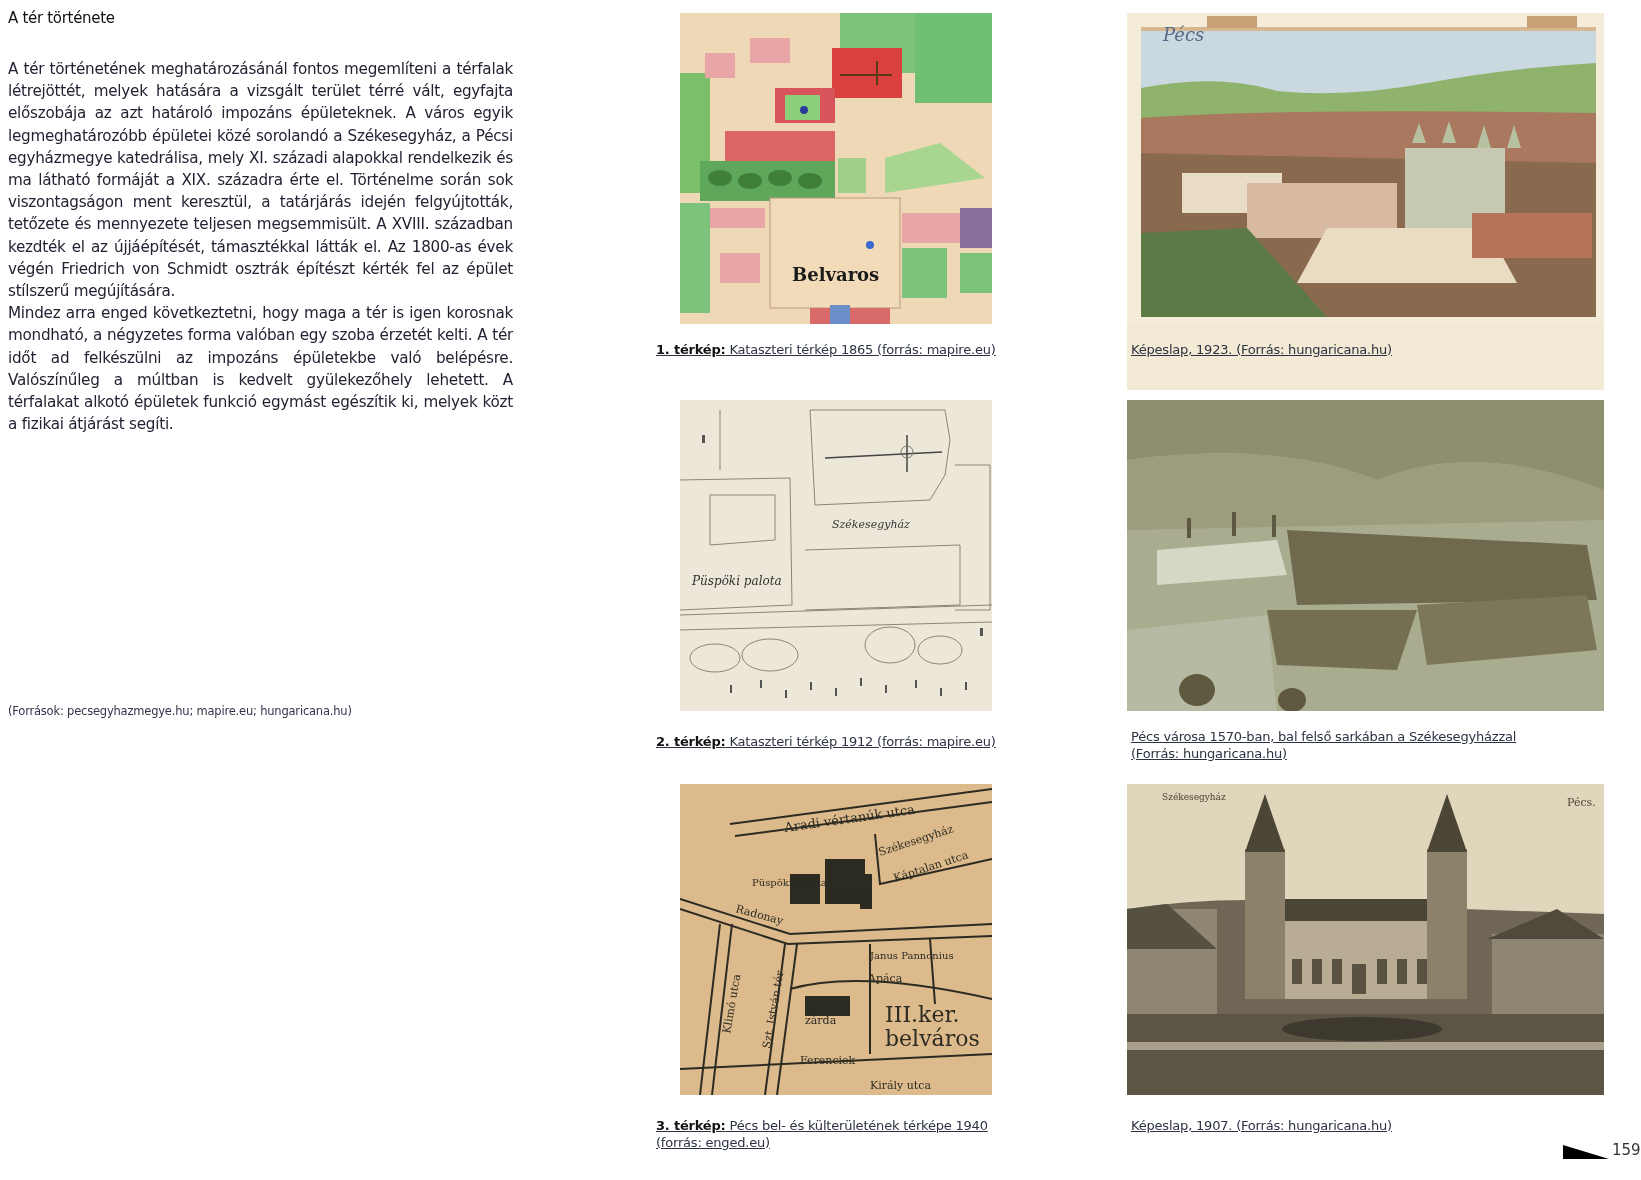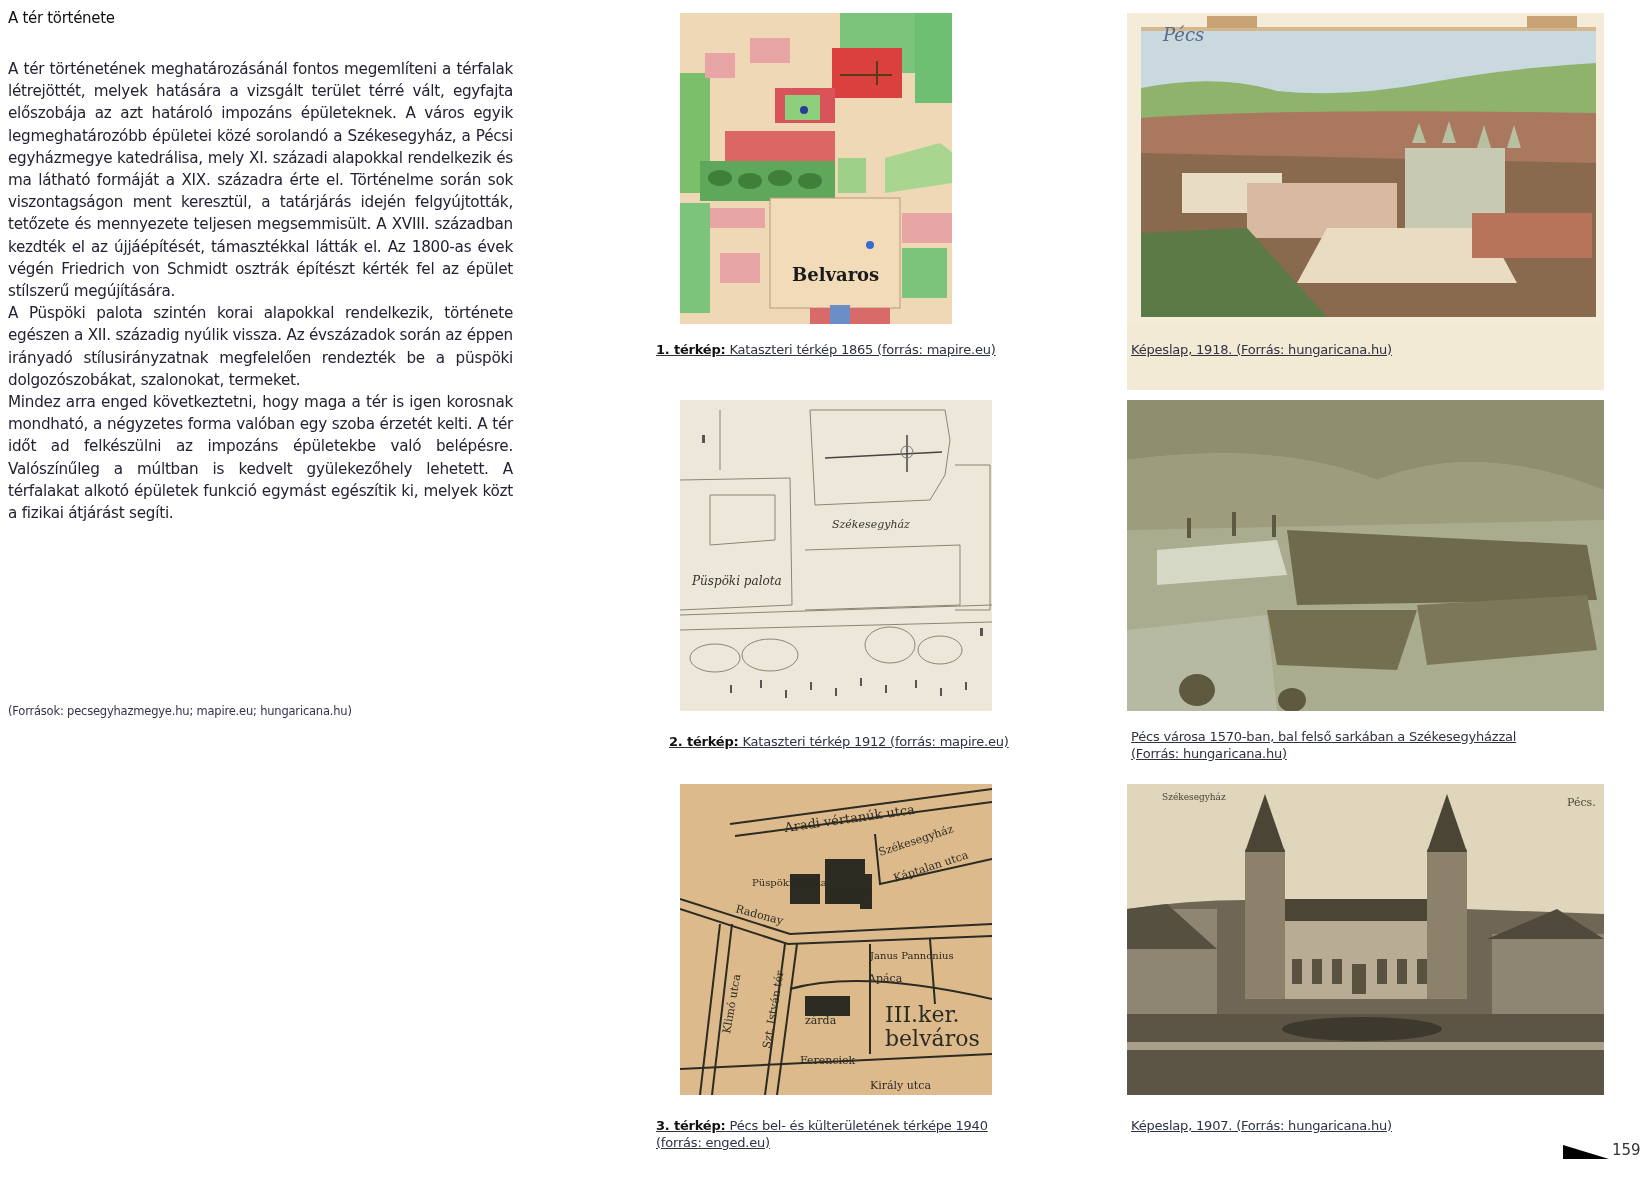--- a/index.html
+++ b/index.html
@@ -9,21 +9,21 @@
   .body-text { position:absolute; left:8px; top:58px; width:505px; font-size:15.2px; line-height:22.2px;
                text-align:justify; color:#222233; letter-spacing:-0.25px; }
   .body-text p { margin:0; }
   .sources { position:absolute; left:8px; top:704px; font-size:11.5px; color:#33334a; letter-spacing:-0.2px; }
 
   .fig { position:absolute; overflow:hidden; }
   .cap { position:absolute; font-size:13px; line-height:17px; color:#2c3242; letter-spacing:-0.2px;text-decoration:underline; }
   .cap b { color:#111; }
 
   
-  #map1 { left:680px; top:13px; width:272px; height:311px; background:#eed7b4; }
+  #map1 { left:680px; top:13px; width:312px; height:311px; background:#eed7b4; }
   
   #map2 { left:680px; top:400px; width:312px; height:311px; background:#ece7d8; }
   
   #map3 { left:680px; top:784px; width:312px; height:311px; background:#dcb98a; }
   
   #pc1 { left:1127px; top:13px; width:477px; height:377px; background:#f3ead6; }
   
   #pc2 { left:1127px; top:400px; width:477px; height:311px; background:#a6a98a; }
   
   #pc3 { left:1127px; top:784px; width:477px; height:311px; background:#cdbf9f; }
@@ -33,21 +33,20 @@
               border-left:46px solid #000; border-top:14px solid transparent; }
   .label-svg { font-family:"DejaVu Serif", serif; }
 </style>
 </head>
 <body>
 
 <div class="title">A tér története</div>
 
 <div class="body-text">
   <p>A tér történetének meghatározásánál fontos megemlíteni a térfalak létrejöttét, melyek hatására a vizsgált terület térré vált, egyfajta előszobája az azt határoló impozáns épületeknek. A város egyik legmeghatározóbb épületei közé sorolandó a Székesegyház, a Pécsi egyházmegye katedrálisa, mely XI. századi alapokkal rendelkezik és ma látható formáját a XIX. századra érte el. Történelme során sok viszontagságon ment keresztül, a tatárjárás idején felgyújtották, tetőzete és mennyezete teljesen megsemmisült. A XVIII. században kezdték el az újjáépítését, támasztékkal látták el. Az 1800-as évek végén Friedrich von Schmidt osztrák építészt kérték fel az épület stílszerű megújítására.</p>
-  <p>A Püspöki palota szintén korai alapokkal rendelkezik, története egészen a XII. századig nyúlik vissza. Az évszázadok során az éppen irányadó stílusirányzatnak megfelelően rendezték be a püspöki dolgozószobákat, szalonokat, termeket.</p>
   <p>Mindez arra enged következtetni, hogy maga a tér is igen korosnak mondható, a négyzetes forma valóban egy szoba érzetét kelti. A tér időt ad felkészülni az impozáns épületekbe való belépésre. Valószínűleg a múltban is kedvelt gyülekezőhely lehetett. A térfalakat alkotó épületek funkció egymást egészítik ki, melyek közt a fizikai átjárást segíti.</p>
 </div>
 <div class="sources">(Források: pecsegyhazmegye.hu; mapire.eu; hungaricana.hu)</div>
 
 <div class="fig" id="map1">
   <svg width="312" height="311" viewBox="0 0 312 311">
     <rect width="312" height="311" fill="#eed8b5"></rect>
     <rect x="160" y="0" width="152" height="60" fill="#7cc47c"></rect>
     <rect x="235" y="0" width="77" height="90" fill="#6fbf73"></rect>
     <rect x="0" y="60" width="30" height="120" fill="#7cbf6a"></rect>
@@ -116,21 +115,21 @@
         <rect x="180" y="278" width="2" height="8"></rect>
       <rect x="205" y="285" width="2" height="8"></rect>
         <rect x="235" y="280" width="2" height="8"></rect>
         <rect x="260" y="288" width="2" height="8"></rect>
       <rect x="285" y="282" width="2" height="8"></rect>
         <rect x="22" y="35" width="3" height="8"></rect>
         <rect x="300" y="228" width="3" height="8"></rect>
     </g>
   </svg>
 </div>
-<div class="cap" style="left:656px; top:733px;margin-left:13px;">
+<div class="cap" style="left:656px; top:733px;">
   <b>2. térkép:</b><span> Kataszteri térkép 1912 (forrás: mapire.eu)</span>
 </div>
 
 <div class="fig" id="map3">
   <svg width="312" height="311" viewBox="0 0 312 311">
     <rect width="312" height="311" fill="#ddba8c"></rect>
     <g fill="none" stroke="#2b2b22" stroke-width="2">
       <path d="M0 115 L110 150 L312 140"></path>
       <path d="M0 125 L108 160 L312 152"></path>
       <path d="M50 40 L312 5"></path>
@@ -189,21 +188,21 @@
     <path d="M380 135 L387 112 L394 135 Z" fill="#b7c0a0"></path>
     <path d="M200 215 L360 215 L390 270 L170 270 Z" fill="#e9dcc3"></path>
     <rect x="345" y="200" width="120" height="45" fill="#b8745a"></rect>
     <path d="M14 220 L120 215 L200 304 L14 304 Z" fill="#5c7a45"></path>
     <rect x="14" y="14" width="455" height="4" fill="#d6b890"></rect>
     <rect x="80" y="3" width="50" height="12" fill="#c8a275"></rect>
     <rect x="400" y="3" width="50" height="12" fill="#c8a275"></rect>
     <text x="36" y="28" font-size="18" font-style="italic" fill="#5b6a86" class="label-svg">Pécs</text>
   </svg>
 </div>
-<div class="cap" style="left:1131px; top:341px;">Képeslap, 1918. (Forrás: hungaricana.hu)</div>
+<div class="cap" style="left:1131px; top:341px;">Képeslap, 1923. (Forrás: hungaricana.hu)</div>
 
 <div class="fig" id="pc2">
   <svg width="477" height="311" viewBox="0 0 477 311">
     <rect width="477" height="311" fill="#a9ac8e"></rect>
     <path d="M0 0 L477 0 L477 90 Q350 40 250 80 Q150 40 0 60 Z" fill="#8e8f6e"></path>
     <path d="M0 60 Q150 40 250 80 Q350 40 477 90 L477 120 L0 130 Z" fill="#9d9d7d"></path>
     <path d="M30 150 L150 140 L160 175 L30 185 Z" fill="#d6d8c6"></path>
     <path d="M160 130 L460 145 L470 200 L170 205 Z" fill="#6f6a4e"></path>
     <path d="M140 210 L290 210 L270 270 L150 265 Z" fill="#756f52"></path>
     <path d="M290 205 L460 195 L470 250 L300 265 Z" fill="#7d775a"></path>

